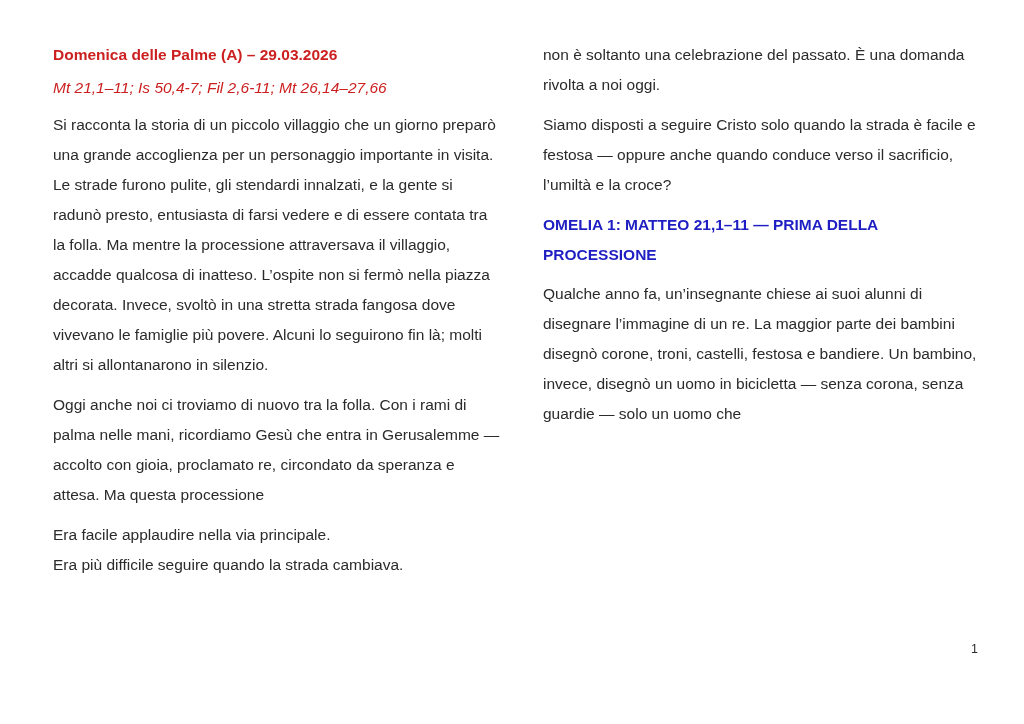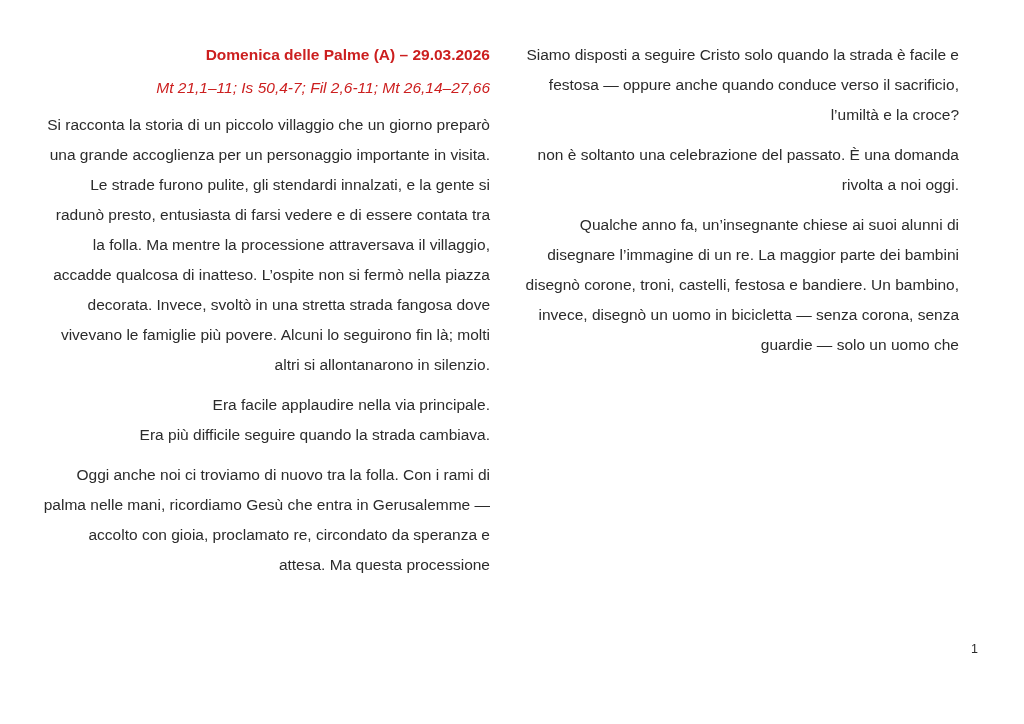--- a/index.html
+++ b/index.html
@@ -18,26 +18,25 @@
   }
   .page {
     position: relative;
     width: 1024px;
     height: 724px;
     background: var(--page-bg);
     overflow: hidden;
   }
   .columns {
     position: absolute;
-    left: 43px;
+    left: 53px;
     top: 40px;
     width: 938px;
     display: flex;
-    gap: 22px;
-    text-align: right;
+    gap: 43px;
   }
   .col {
     width: 447px;
     flex: 0 0 447px;
     color: var(--body-text);
     font-size: 15.5px;
     line-height: 30px;
   }
   .doc-title {
     color: var(--title-red);
@@ -69,29 +68,30 @@
 </head>
 <body>
 
 <div class="page">
   <div class="columns">
 
     <div class="col">
       <div class="doc-title">Domenica delle Palme (A) – 29.03.2026</div>
       <div class="doc-readings">Mt 21,1–11; Is 50,4-7; Fil 2,6-11; Mt 26,14–27,66</div>
       <div class="para">Si racconta la storia di un piccolo villaggio che un giorno preparò una grande accoglienza per un personaggio importante in visita. Le strade furono pulite, gli stendardi innalzati, e la gente si radunò presto, entusiasta di farsi vedere e di essere contata tra la folla. Ma mentre la processione attraversava il villaggio, accadde qualcosa di inatteso. L’ospite non si fermò nella piazza decorata. Invece, svoltò in una stretta strada fangosa dove vivevano le famiglie più povere. Alcuni lo seguirono fin là; molti altri si allontanarono in silenzio.</div>
+      <div class="para">Oggi anche noi ci troviamo di nuovo tra la folla. Con i rami di palma nelle mani, ricordiamo Gesù che entra in Gerusalemme — accolto con gioia, proclamato re, circondato da speranza e attesa. Ma questa processione</div>
       <div class="para">
         <div>Era facile applaudire nella via principale.</div>
         <div>Era più difficile seguire quando la strada cambiava.</div>
       </div>
-      <div class="para">Oggi anche noi ci troviamo di nuovo tra la folla. Con i rami di palma nelle mani, ricordiamo Gesù che entra in Gerusalemme — accolto con gioia, proclamato re, circondato da speranza e attesa. Ma questa processione</div>
     </div>
 
     <div class="col">
+      <div class="para">non è soltanto una celebrazione del passato. È una domanda rivolta a noi oggi.</div>
       <div class="para">Siamo disposti a seguire Cristo solo quando la strada è facile e festosa — oppure anche quando conduce verso il sacrificio, l’umiltà e la croce?</div>
-      <div class="para">non è soltanto una celebrazione del passato. È una domanda rivolta a noi oggi.</div>
+      <div class="doc-heading">OMELIA 1: MATTEO 21,1–11 — PRIMA DELLA PROCESSIONE</div>
       <div class="para">Qualche anno fa, un’insegnante chiese ai suoi alunni di disegnare l’immagine di un re. La maggior parte dei bambini disegnò corone, troni, castelli, festosa e bandiere. Un bambino, invece, disegnò un uomo in bicicletta — senza corona, senza guardie — solo un uomo che</div>
     </div>
 
   </div>
 
   <div class="page-number">1</div>
 </div>
 
 </body></html>

